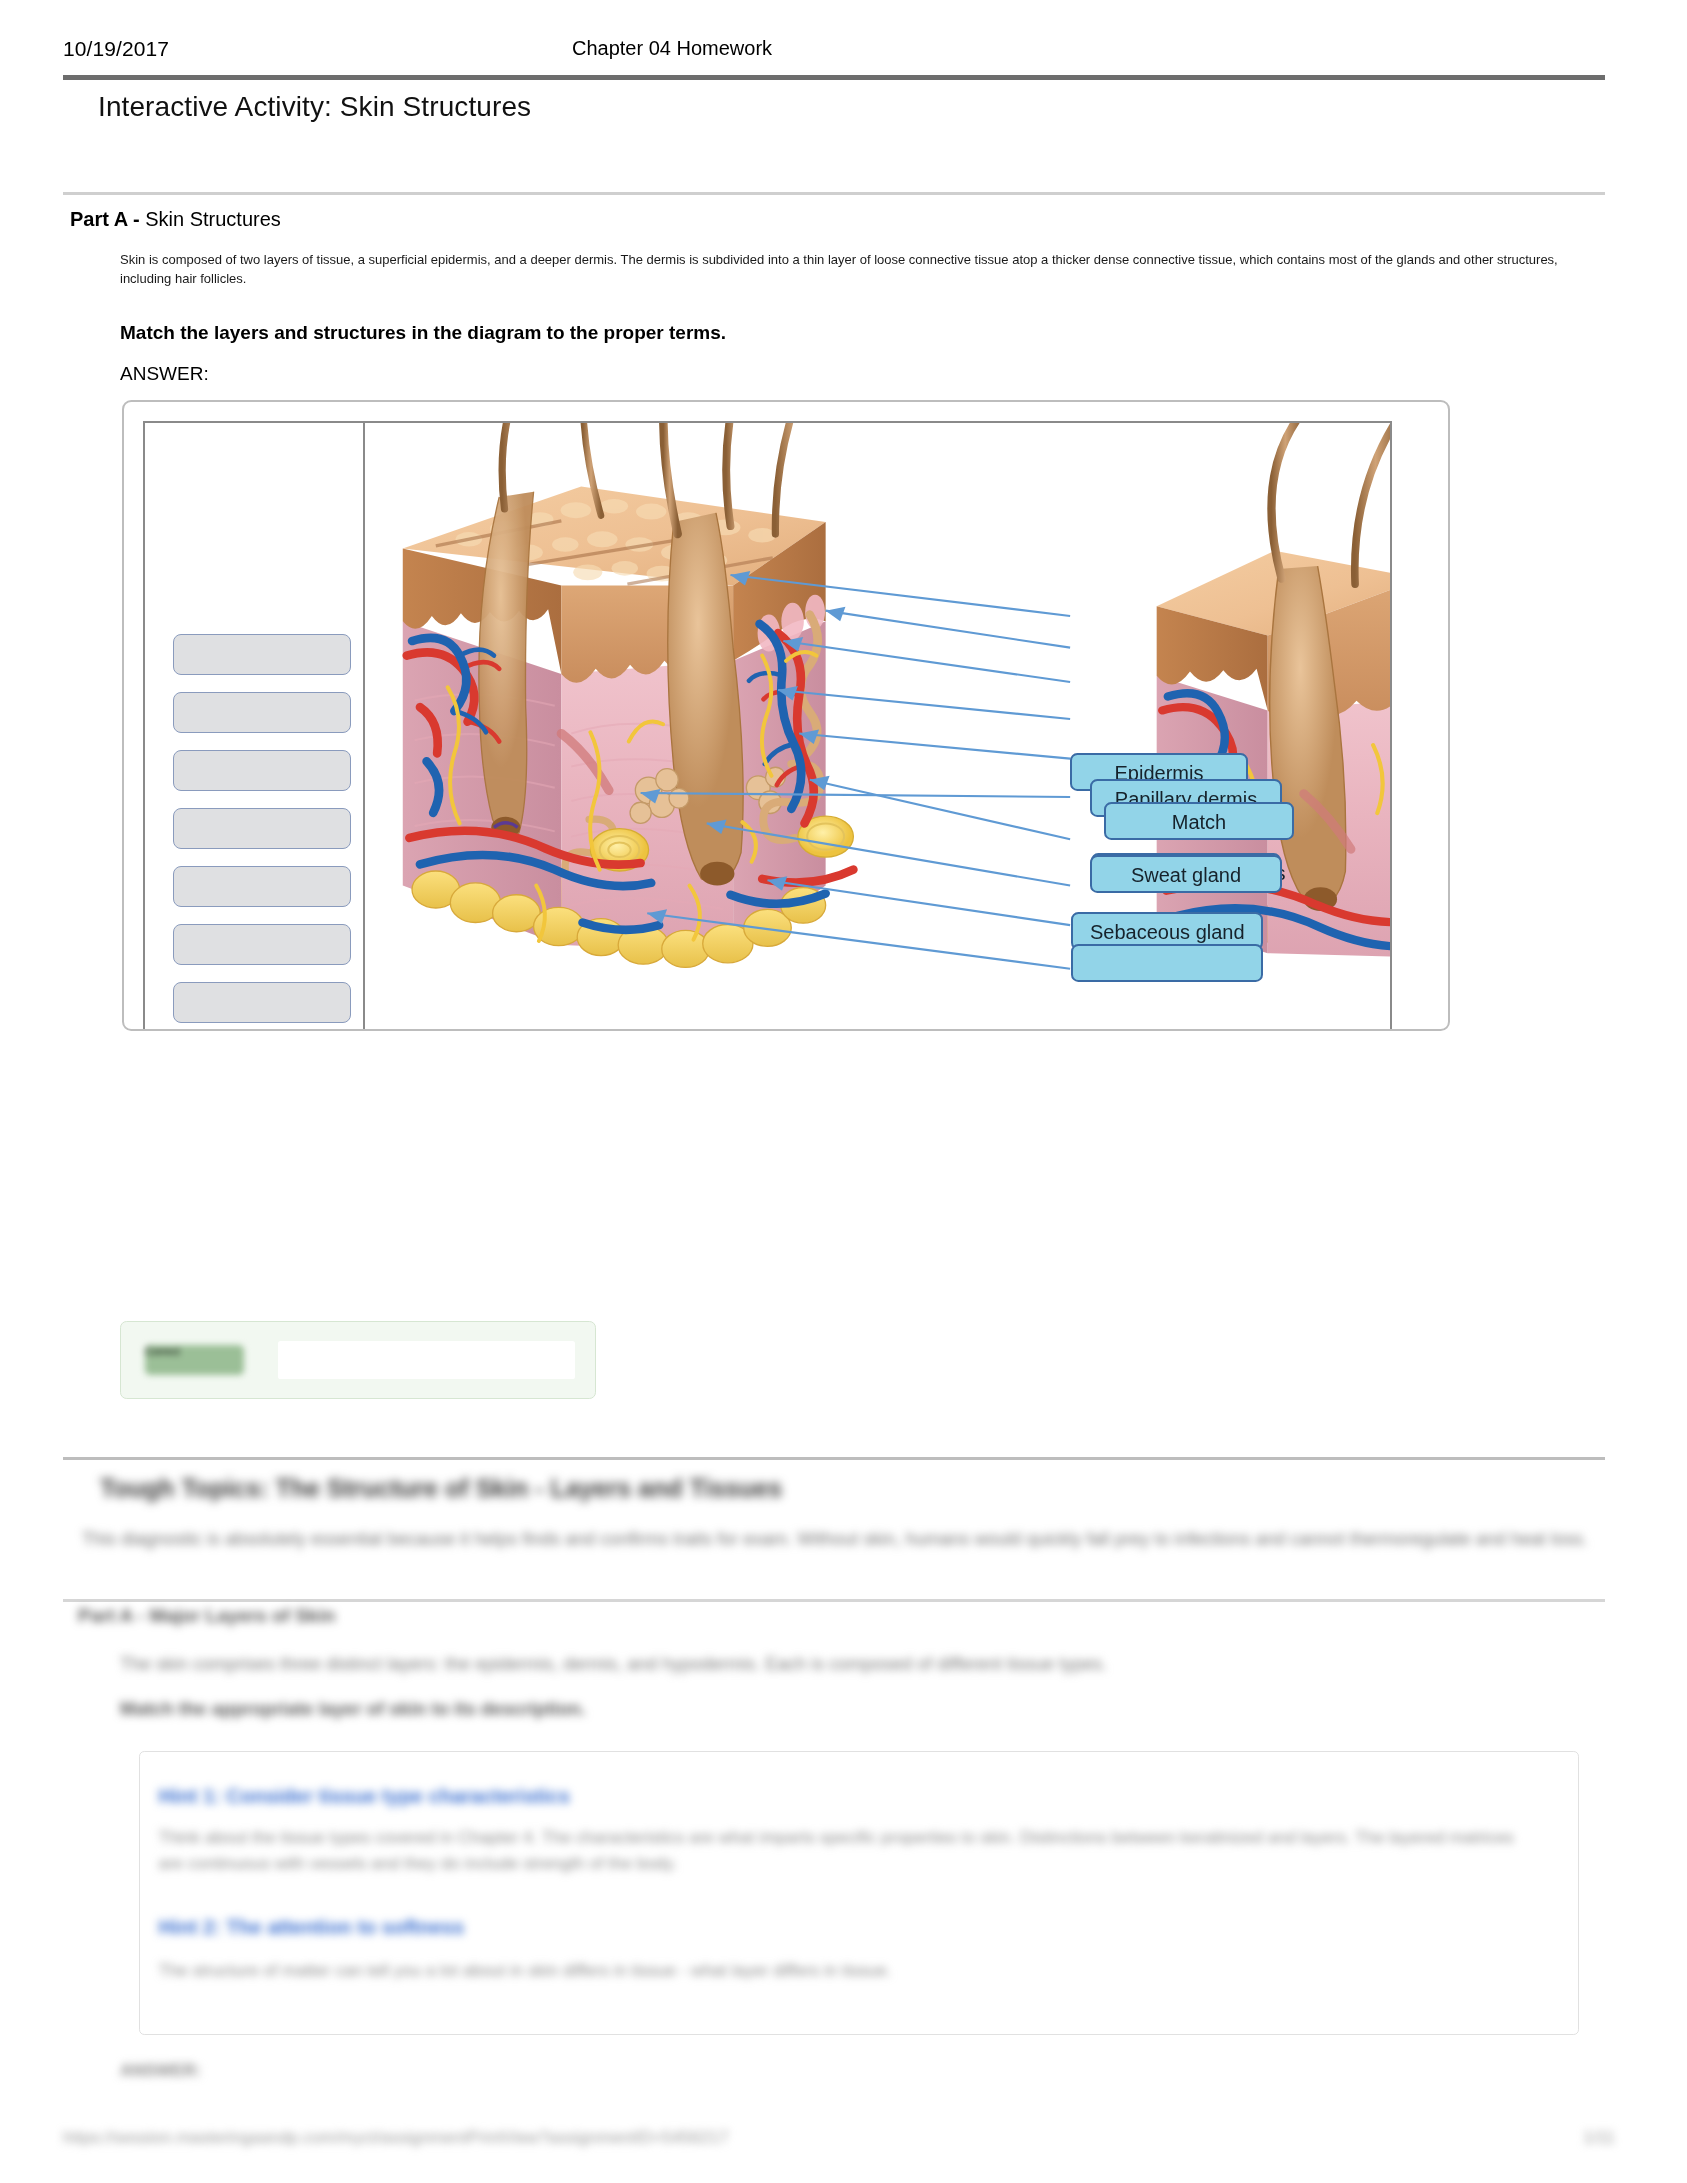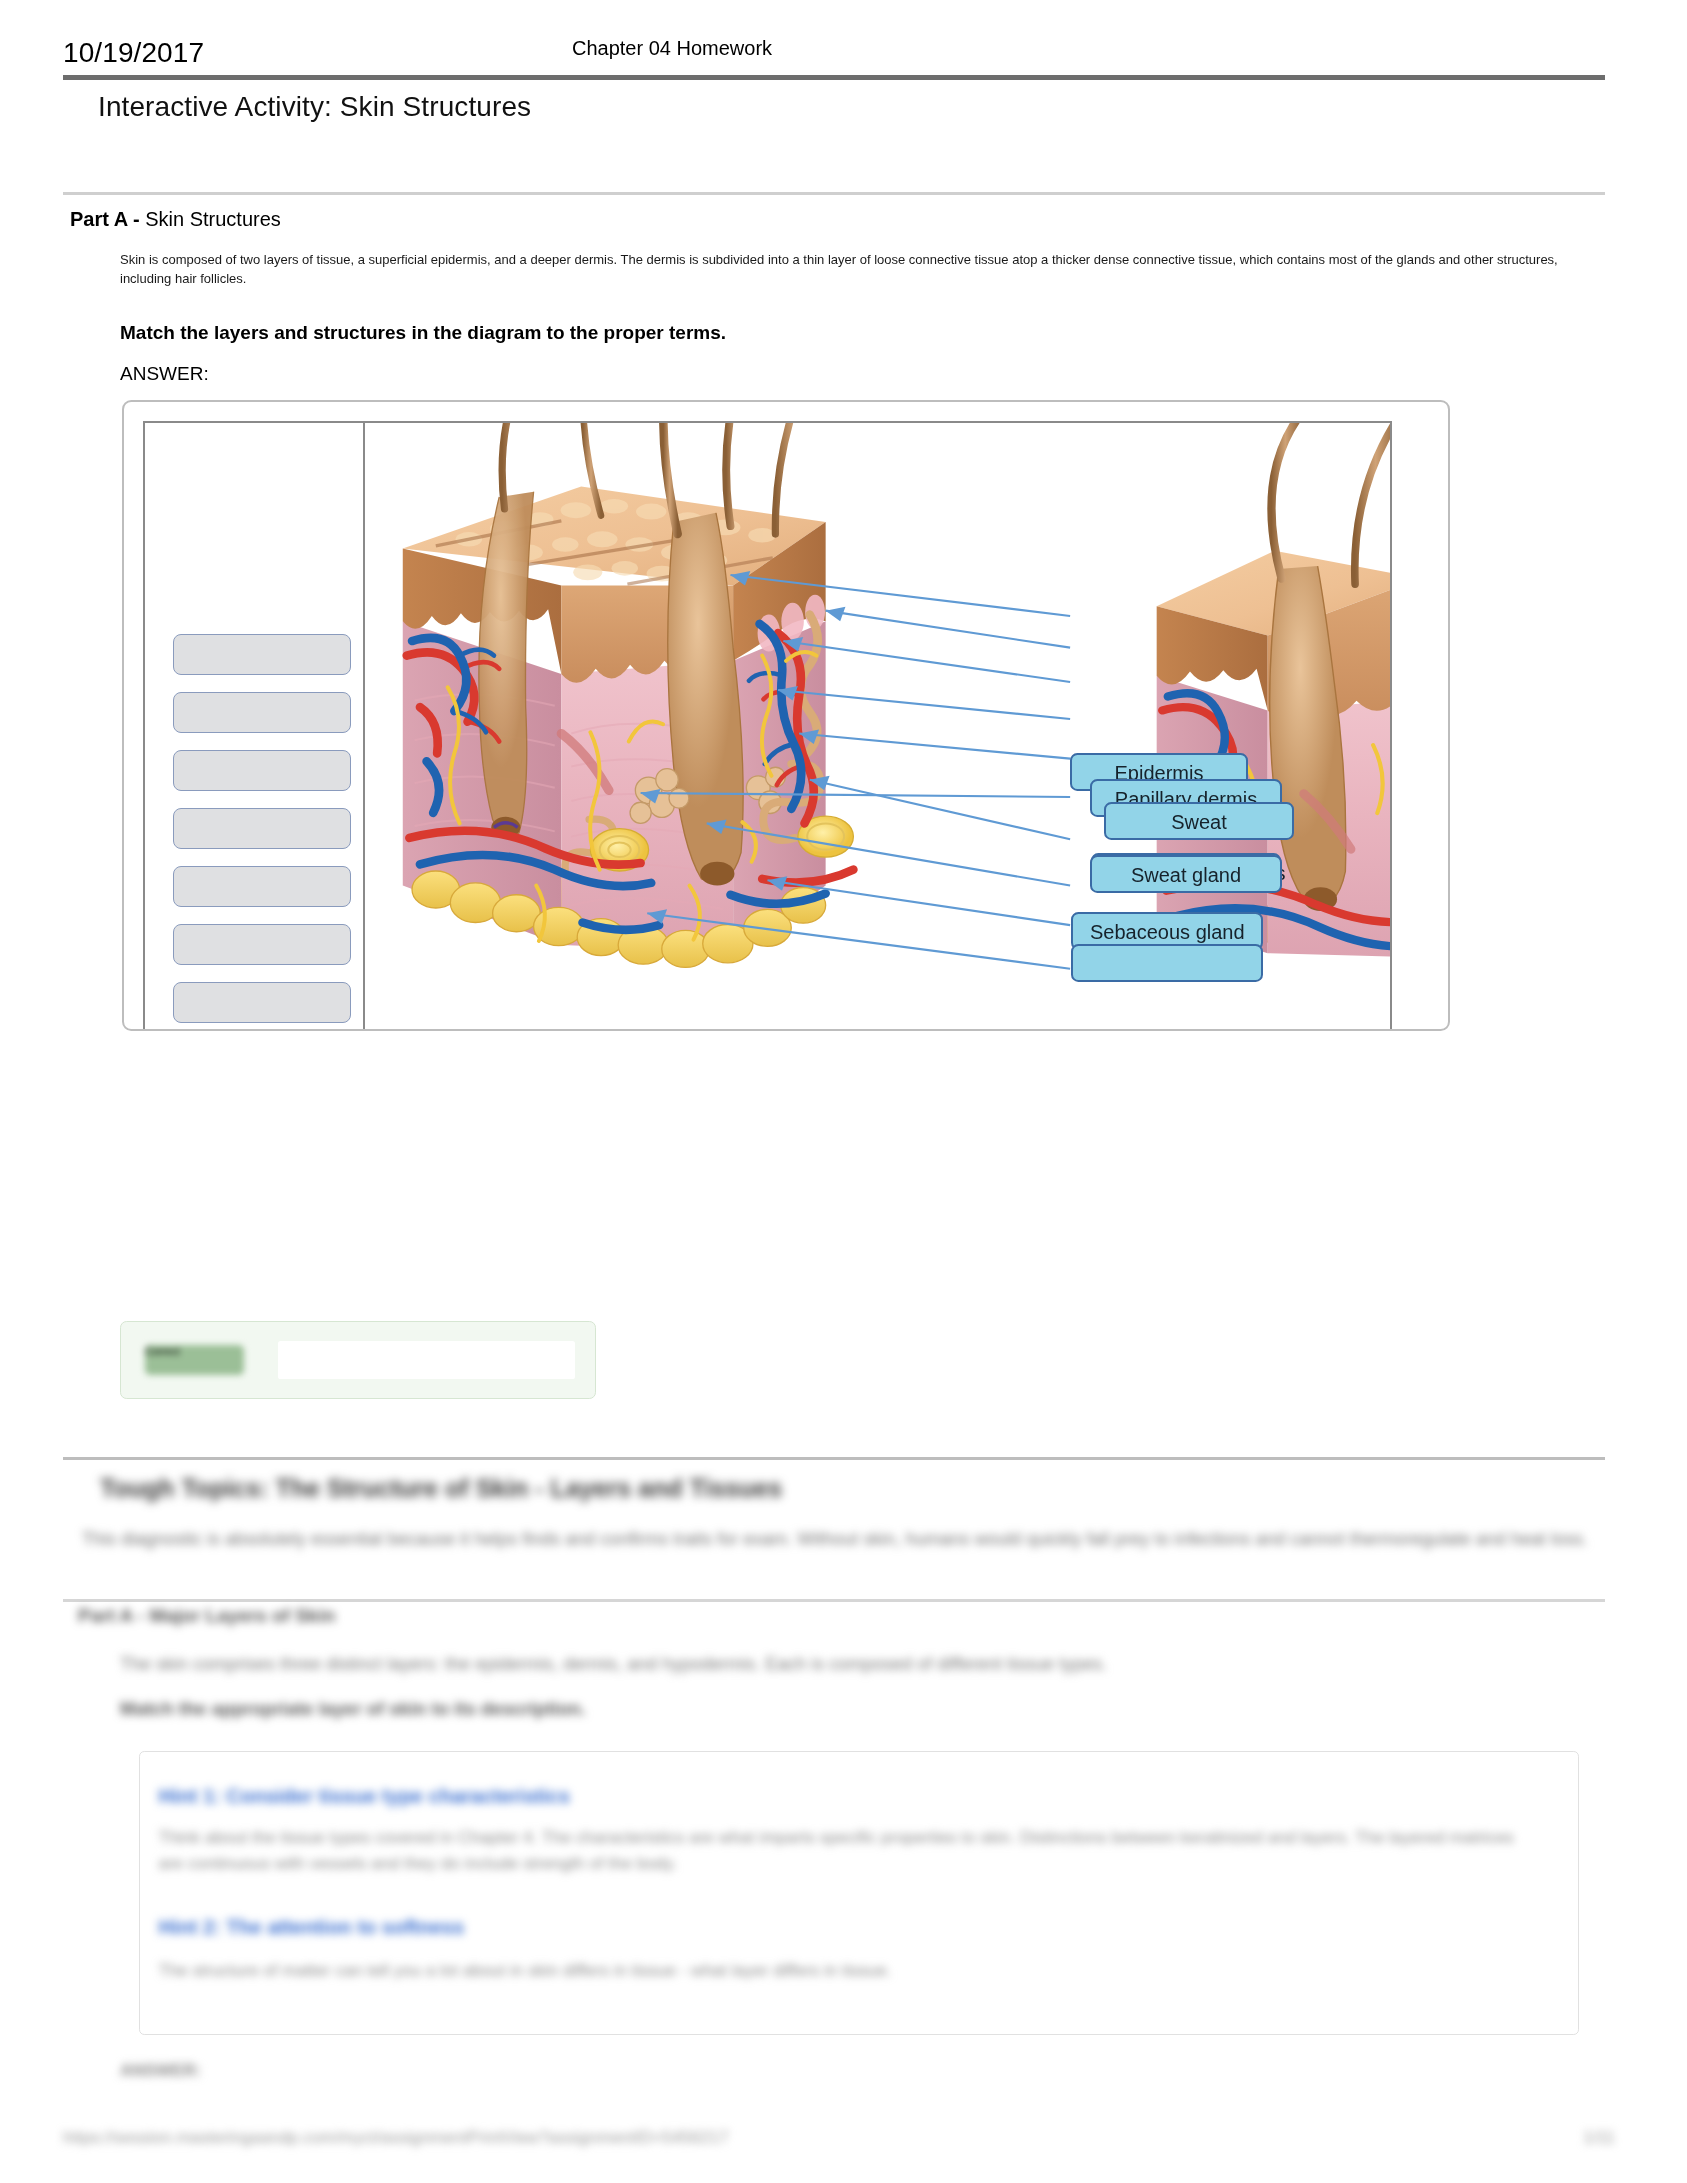--- a/index.html
+++ b/index.html
@@ -15,21 +15,21 @@
     overflow: hidden;
   }
 
   
   .page-header {
     position: absolute;
     top: 37px; left: 0; width: 1688px; height: 36px;
   }
   .page-header .date {
     position: absolute; left: 63px; top: 0;
-    font-size: 28px; letter-spacing: 0.1px;
+    font-size: 21px; letter-spacing: 0.1px;
   }
   .page-header .doctitle {
     position: absolute; left: 0; top: 0; width: 1344px;
     text-align: center; font-size: 20px;
   }
   .header-rule {
     position: absolute; top: 75px; left: 63px;
     width: 1542px; height: 4.6px; background: #6d6d6d;
   }
 
@@ -524,21 +524,21 @@
           <polygon points="520,606 550,600 542,622"></polygon>
           <polygon points="612,692 642,686 634,708"></polygon>
           <polygon points="430,742 460,736 452,758"></polygon>
         </g>
       </svg>
     </div>
 
     <div class="terms">
       <div class="term" style="left:0px;  top:330px; width:178px;">Epidermis</div>
       <div class="term" style="left:20px; top:356px; width:192px;">Papillary dermis</div>
-      <div class="term" style="left:34px; top:379px; width:190px;">Sweat</div>
+      <div class="term" style="left:34px; top:379px; width:190px;">Match</div>
       <div class="term" style="left:21px; top:430px; width:190px;padding-left:48px;">Reticular dermis</div>
       <div class="term" style="left:20px; top:432px; width:192px;">Sweat gland</div>
       <div class="term" style="left:1.3px;  top:489px; width:192px;">Sebaceous gland</div>
       <div class="term" style="left:1.3px;  top:521px; width:192px;"></div>
     </div>
 
   </div>
 
   <div class="panel-blur-strip">
     <svg width="1288" height="192" viewBox="0 0 1950 290" xmlns="http://www.w3.org/2000/svg" aria-hidden="true">

